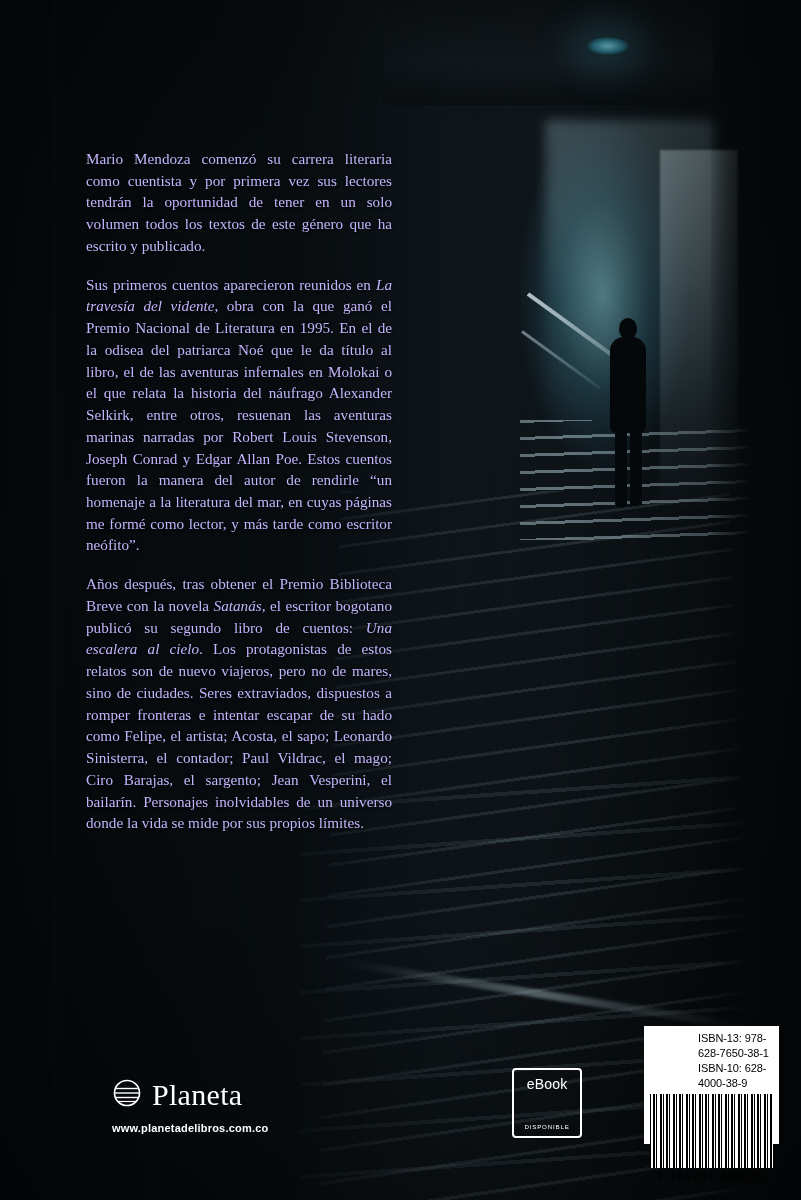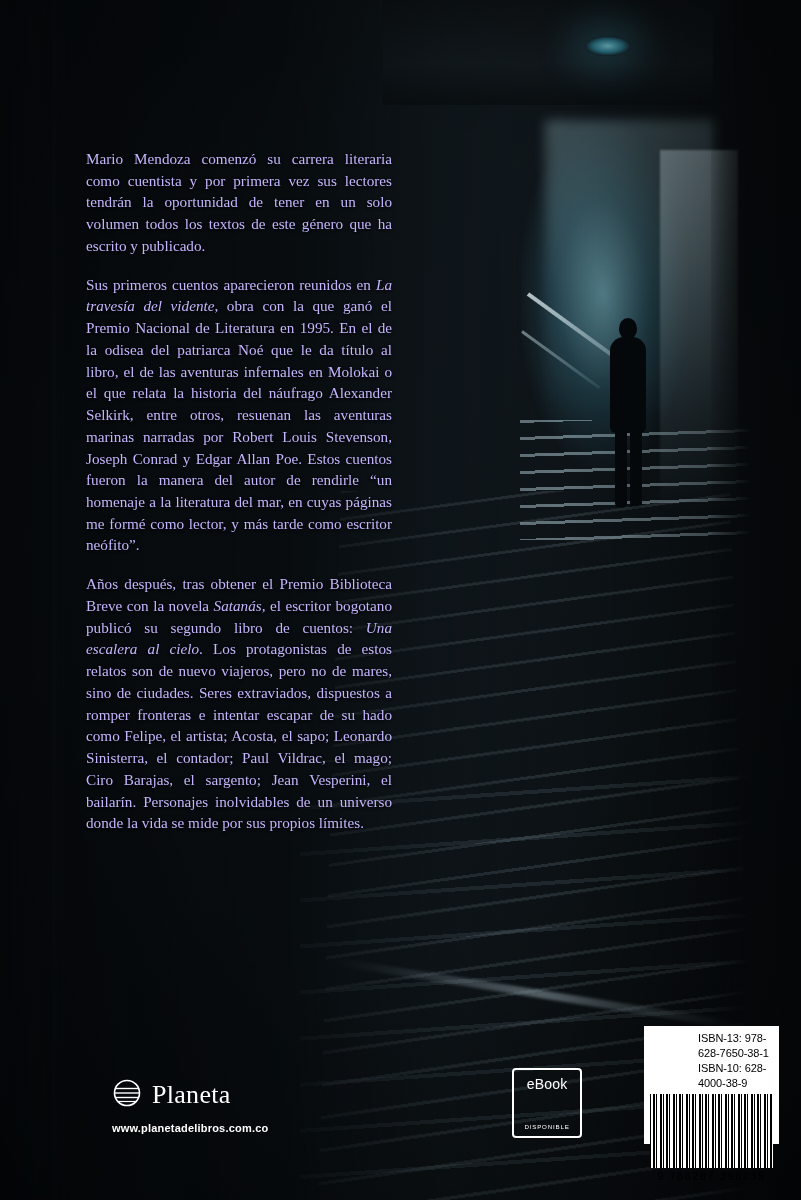--- a/index.html
+++ b/index.html
@@ -200,21 +200,21 @@
     left: 112px;
     bottom: 66px;
     color: #ffffff;
   }
   .pub-row {
     display: flex;
     align-items: center;
     gap: 10px;
   }
   .pub-name {
-    font-size: 26px;
+    font-size: 30px;
     letter-spacing: .3px;
     font-family: "Liberation Serif", serif;
   }
   .pub-url {
     margin-top: 10px;
     font-size: 11px;
     font-family: "Liberation Sans", sans-serif;
     font-weight: bold;
     letter-spacing: .2px;
     color: #ffffff;

